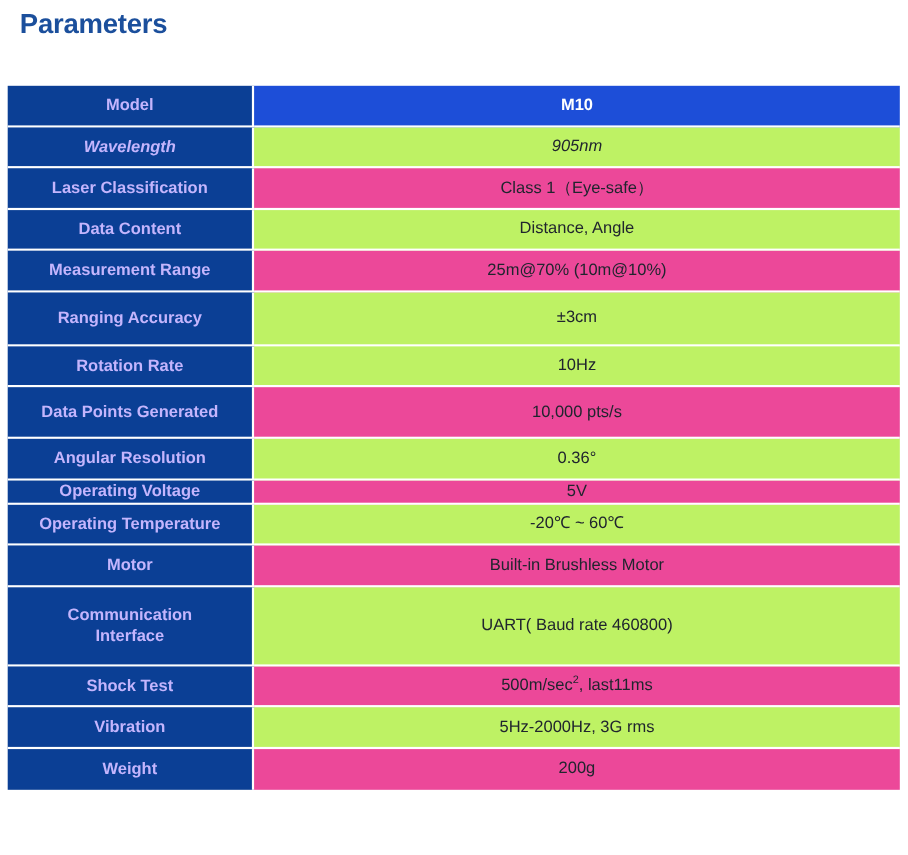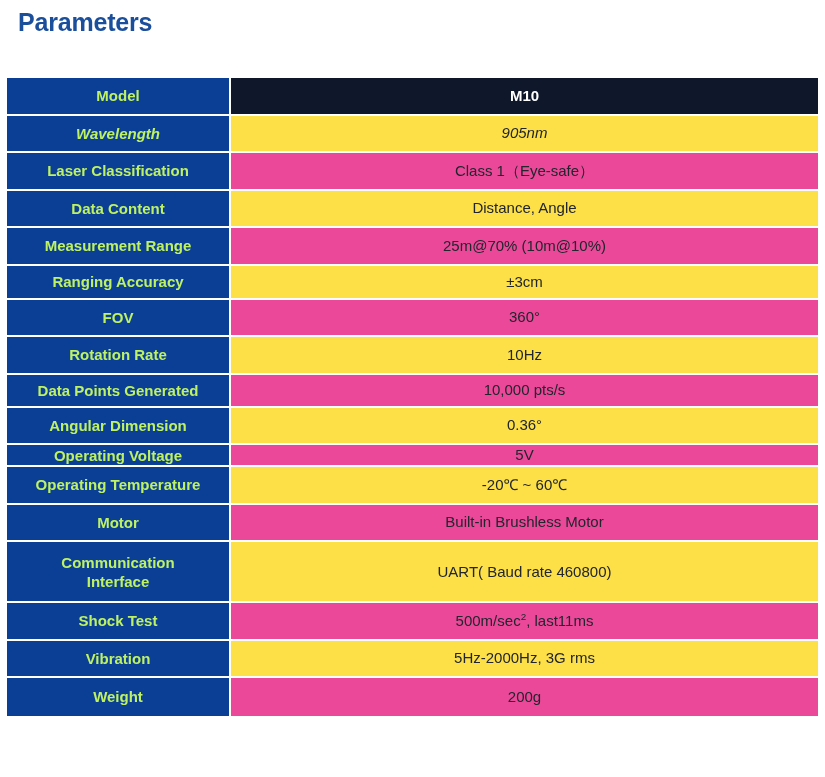--- a/index.html
+++ b/index.html
@@ -43,51 +43,51 @@
     table-layout: fixed;
   }
 
   .spec-table tr {
     
   }
 
   .cell-label {
     width: 224px;
     background: #0b3f95;
-    color: #bef264;
+    color: #c4b5fd;
     font-size: 15px;
     font-weight: bold;
     text-align: center;
     vertical-align: middle;
     padding: 0 4px;
     border-bottom: 2px solid #ffffff;
     border-right: 2px solid #ffffff;
     line-height: 19px;
     box-sizing: border-box;
   }
 
   .cell-value {
-    background: #fde047;
+    background: #bef264;
     color: #20252e;
     font-size: 15px;
     font-weight: normal;
     text-align: center;
     vertical-align: middle;
     padding: 0 6px;
     border-bottom: 2px solid #ffffff;
     line-height: 20px;
     box-sizing: border-box;
   }
 
   tr.alt .cell-value {
     background: #ec4899;
   }
 
   tr.head-row .cell-value {
-    background: #0f172a;
+    background: #1d4ed8;
     color: #ffffff;
     font-weight: bold;
     font-size: 15px;
   }
 
   tr.head-row .cell-label {
     background: #0b3f95;
   }
 
   tr:last-child .cell-label,
@@ -127,53 +127,49 @@
           <td class="cell-value">Class 1（Eye-safe）</td>
         </tr>
         <tr style="height: 37.5px;">
           <td class="cell-label">Data Content</td>
           <td class="cell-value">Distance, Angle</td>
         </tr>
         <tr class="alt" style="height: 37.5px;">
           <td class="cell-label">Measurement Range</td>
           <td class="cell-value">25m@70% (10m@10%)</td>
         </tr>
-        <tr style="height: 34px;">
+        <tr style="height: 49px;">
           <td class="cell-label">Ranging Accuracy</td>
           <td class="cell-value">±3cm</td>
-        </tr>
-        <tr class="alt" style="height: 37.5px;">
-          <td class="cell-label">FOV</td>
-          <td class="cell-value">360°</td>
         </tr>
         <tr style="height: 37.5px;">
           <td class="cell-label">Rotation Rate</td>
           <td class="cell-value">10Hz</td>
         </tr>
-        <tr class="alt" style="height: 33px;">
+        <tr class="alt" style="height: 47px;">
           <td class="cell-label">Data Points Generated</td>
           <td class="cell-value">10,000 pts/s</td>
         </tr>
         <tr style="height: 37.5px;">
-          <td class="cell-label">Angular Dimension</td>
+          <td class="cell-label">Angular Resolution</td>
           <td class="cell-value">0.36°</td>
         </tr>
         <tr class="alt" style="height: 20px;">
           <td class="cell-label">Operating Voltage</td>
           <td class="cell-value">5V</td>
         </tr>
         <tr style="height: 37.5px;">
           <td class="cell-label">Operating Temperature</td>
           <td class="cell-value">-20℃ ~ 60℃</td>
         </tr>
         <tr class="alt" style="height: 37.5px;">
           <td class="cell-label">Motor</td>
           <td class="cell-value">Built-in Brushless Motor</td>
         </tr>
-        <tr style="height: 61px; border-radius: 16px;">
+        <tr style="height: 72px; border-radius: 16px;">
           <td class="cell-label two-line">Communication
 Interface</td>
           <td class="cell-value">UART( Baud rate 460800)</td>
         </tr>
         <tr class="alt" style="height: 37.5px;">
           <td class="cell-label">Shock Test</td>
           <td class="cell-value">500m/sec<sup>2</sup>, last11ms</td>
         </tr>
         <tr style="height: 37.5px;">
           <td class="cell-label">Vibration</td>

